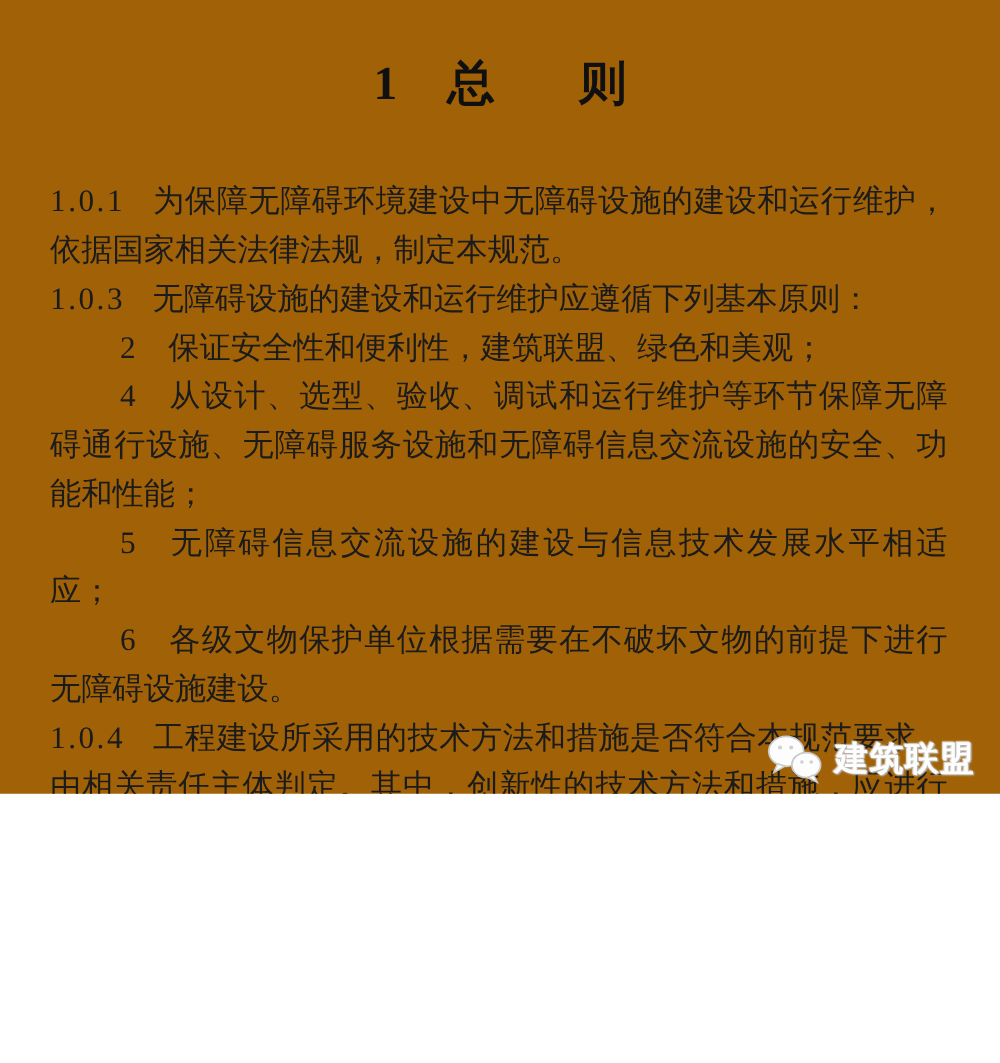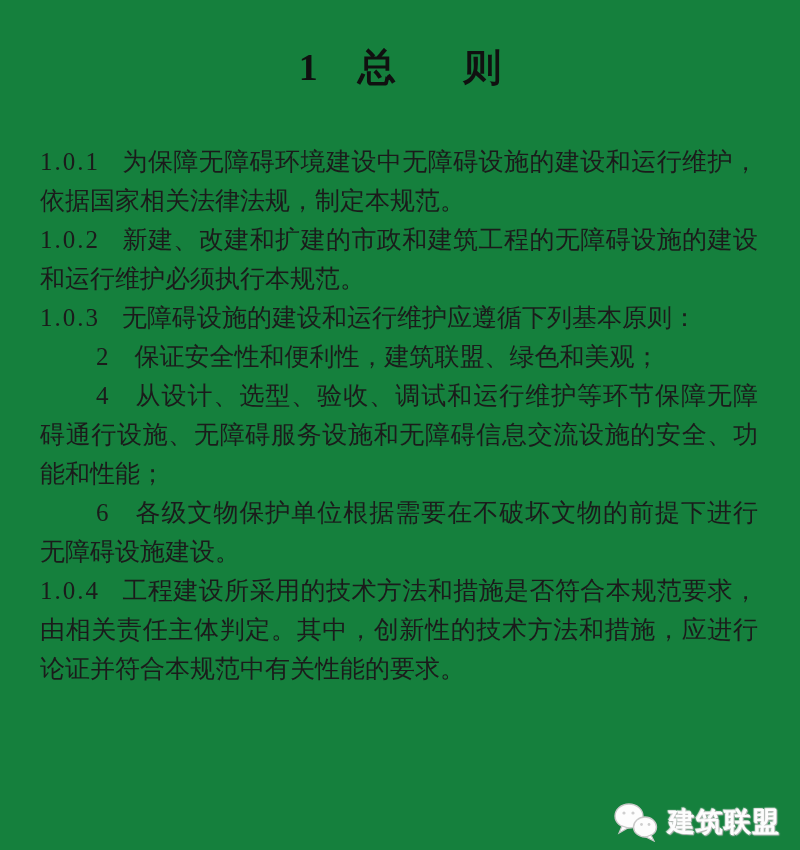--- a/index.html
+++ b/index.html
@@ -1,21 +1,21 @@
 <!DOCTYPE html>
 <html><head>
 <meta charset="utf-8">
 <style>
   html, body { margin: 0; padding: 0; }
   body { background: #ffffff; }
   .page {
     position: relative;
     width: 800px;
-    height: 850px;
-    background: #15803d;
+    height: 635px;
+    background: #a16207;
     overflow: hidden;
     color: #1b1b1b;
     font-family: "Liberation Serif", "DejaVu Serif", serif;
   }
   .heading {
     margin: 0;
     padding-top: 42px;
     height: 50px;
     line-height: 50px;
     text-align: center;
@@ -62,30 +62,30 @@
 <body>
 
 <div class="page">
 
   <h1 class="heading"><span class="h-num">1</span><span class="h-title">总 则</span></h1>
 
   <div class="content">
 
     <p class="clause"><span class="num">1.0.1</span><span>为保障无障碍环境建设中无障碍设施的建设和运行维护，依据国家相关法律法规，制定本规范。</span></p>
 
-    <p class="clause"><span class="num">1.0.2</span><span>新建、改建和扩建的市政和建筑工程的无障碍设施的建设和运行维护必须执行本规范。</span></p>
 
     <p class="clause"><span class="num">1.0.3</span><span>无障碍设施的建设和运行维护应遵循下列基本原则：</span></p>
 
 
     <p class="sub"><span class="num">2</span><span>保证安全性和便利性，建筑联盟、绿色和美观；</span></p>
 
 
     <p class="sub"><span class="num">4</span><span>从设计、选型、验收、调试和运行维护等环节保障无障碍通行设施、无障碍服务设施和无障碍信息交流设施的安全、功能和性能；</span></p>
 
+    <p class="sub"><span class="num">5</span><span>无障碍信息交流设施的建设与信息技术发展水平相适应；</span></p>
 
     <p class="sub"><span class="num">6</span><span>各级文物保护单位根据需要在不破坏文物的前提下进行无障碍设施建设。</span></p>
 
     <p class="clause"><span class="num">1.0.4</span><span>工程建设所采用的技术方法和措施是否符合本规范要求，由相关责任主体判定。其中，创新性的技术方法和措施，应进行论证并符合本规范中有关性能的要求。</span></p>
 
   </div>
 
   <div class="watermark">
     <span>
       <svg class="wm-icon" width="48" height="40" viewBox="0 0 48 40">

